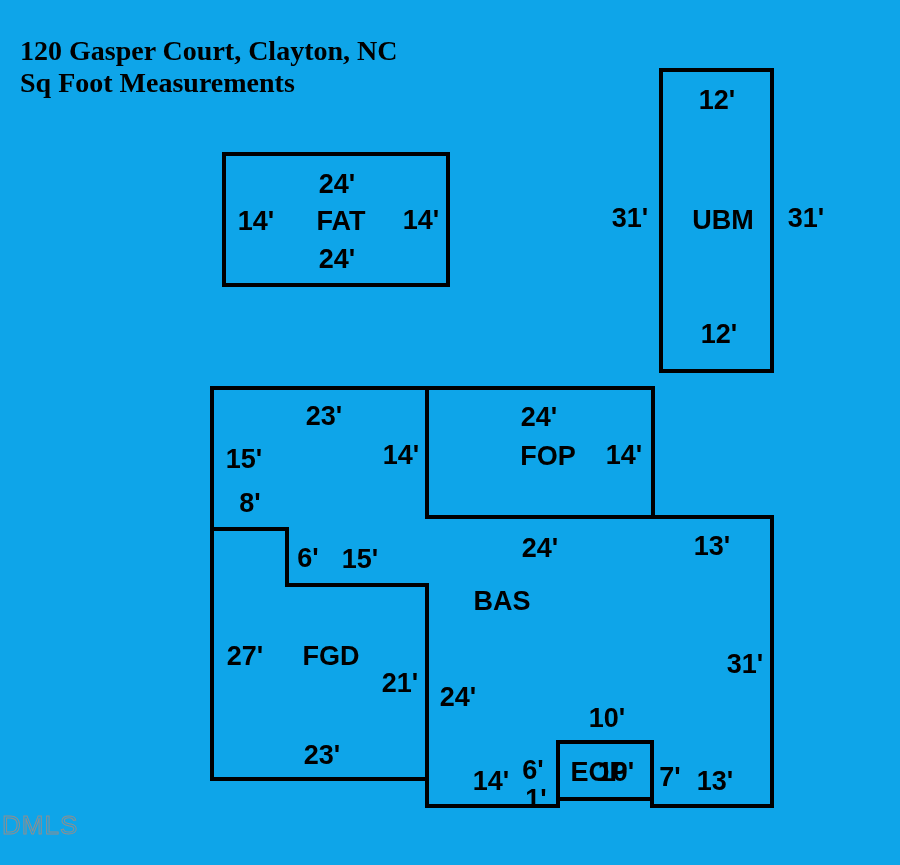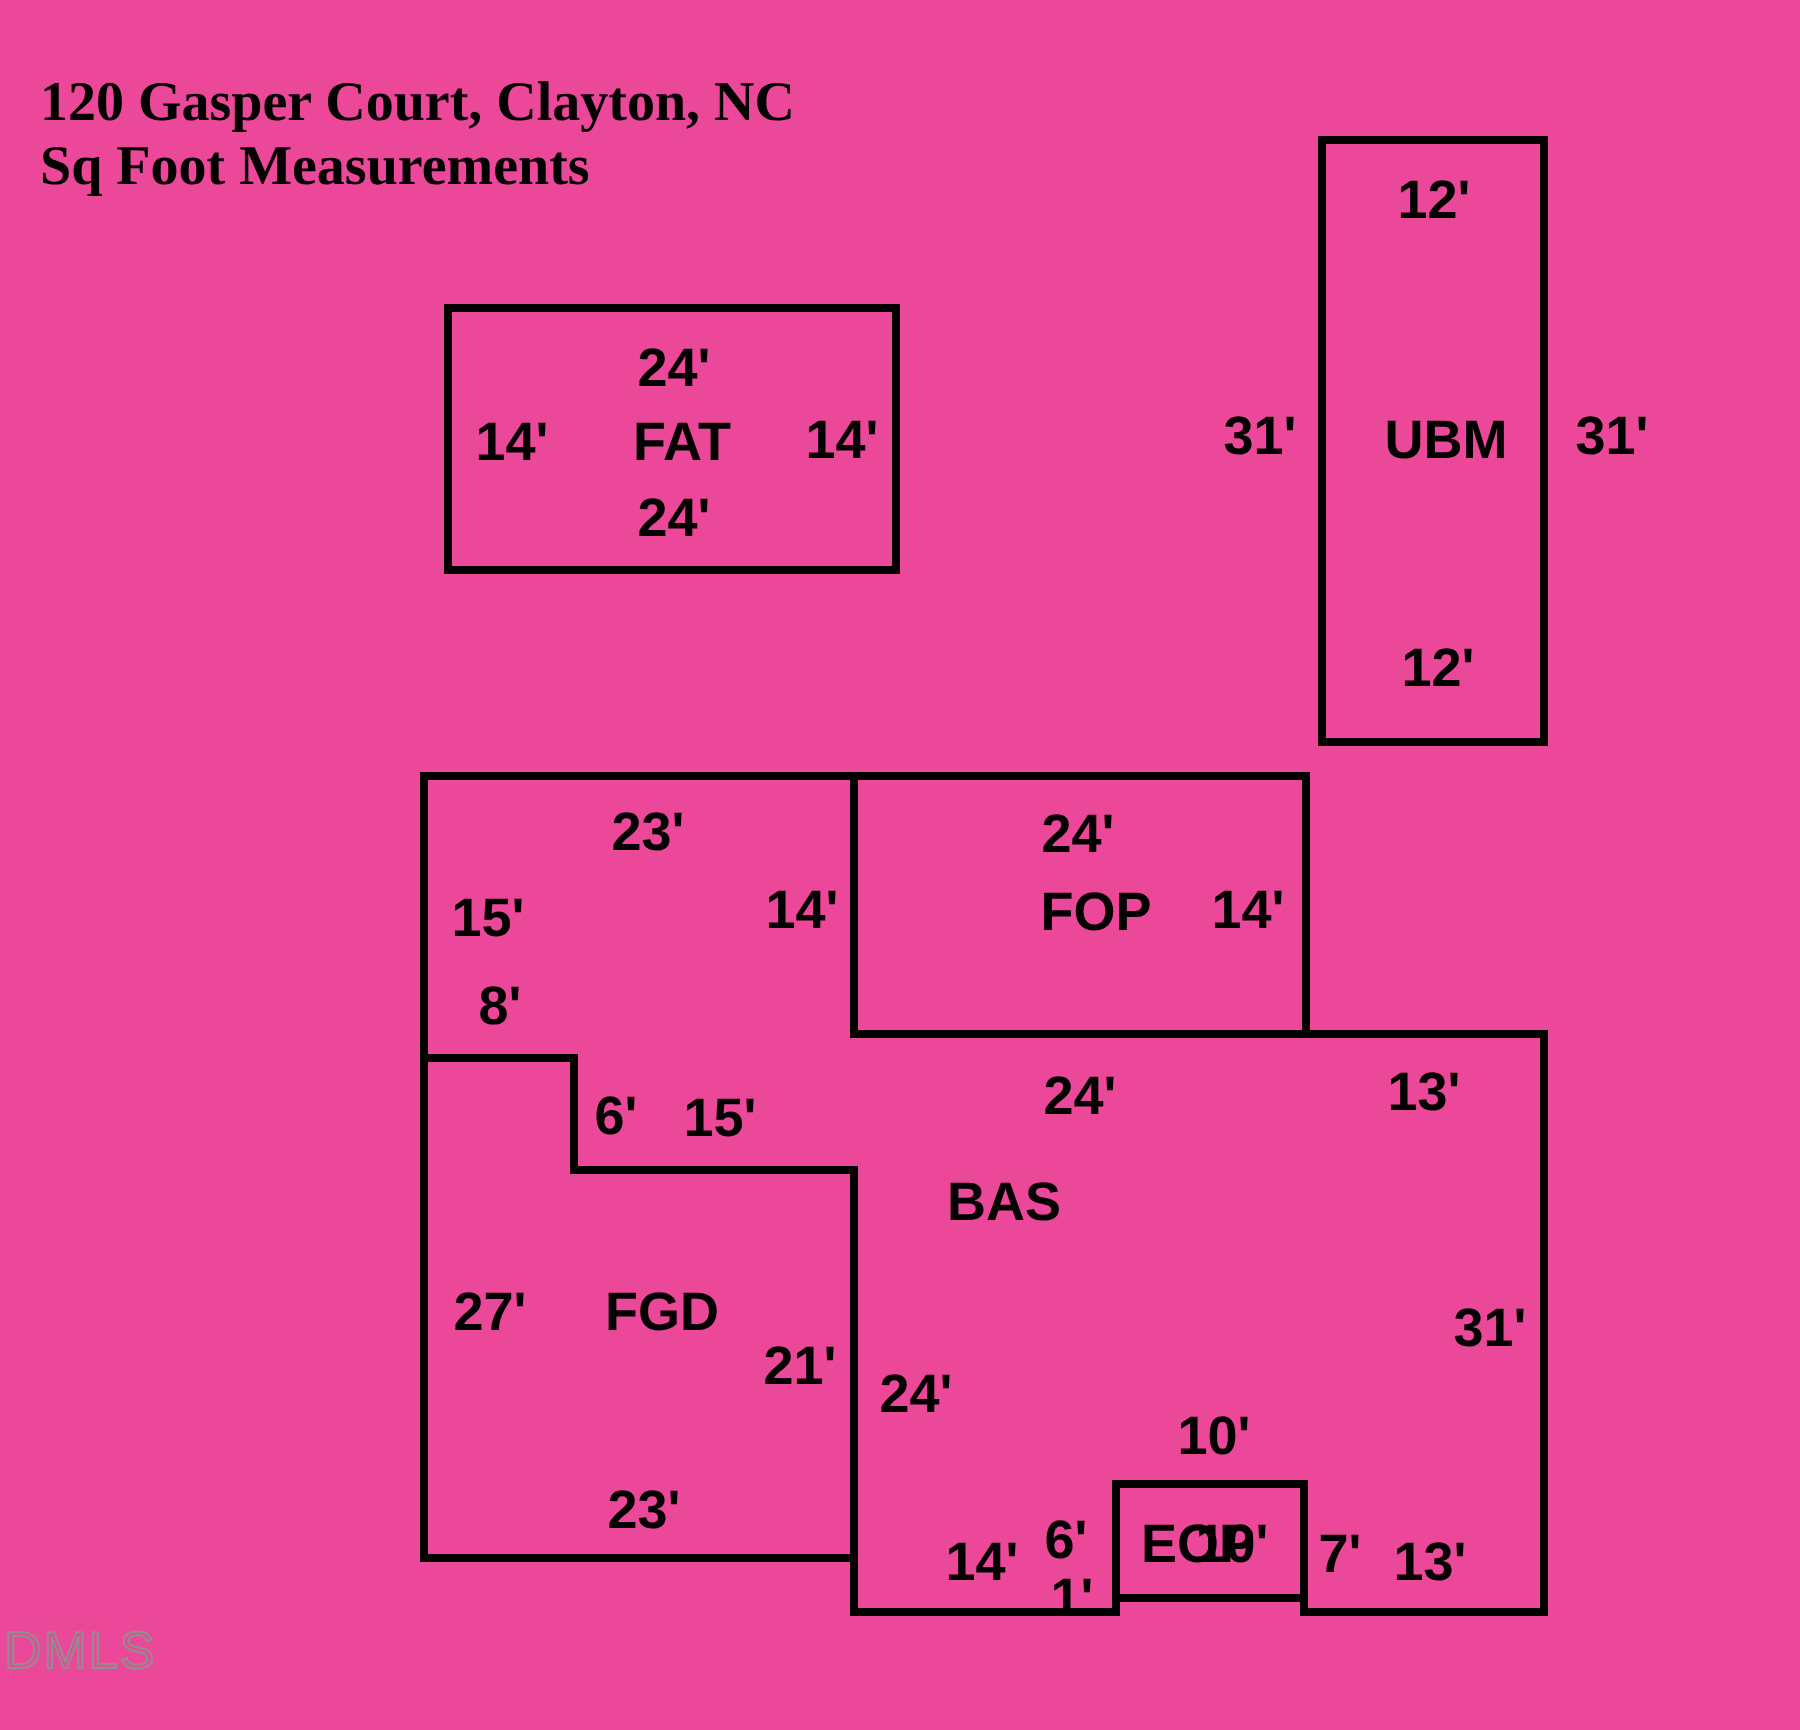--- a/index.html
+++ b/index.html
@@ -1,16 +1,16 @@
 <!DOCTYPE html>
 <html><head>
 <meta charset="utf-8">
 <style>
   html,body{margin:0;padding:0;background:#ffffff;}
-  .canvas{position:relative;width:900px;height:865px;background:#ec4899;overflow:hidden;}
+  .canvas{position:relative;width:900px;height:865px;background:#0ea5e9;overflow:hidden;}
   svg{display:block;}
   .outline{fill:none;stroke:#000000;stroke-width:4;stroke-linejoin:miter;stroke-linecap:square;}
   .dim{font-family:"Liberation Sans",sans-serif;font-weight:bold;font-size:27px;fill:#000000;
        text-anchor:middle;dominant-baseline:central;}
   .code{font-family:"Liberation Sans",sans-serif;font-weight:bold;font-size:27px;fill:#000000;
        text-anchor:middle;dominant-baseline:central;}
   .title{font-family:"Liberation Serif",serif;font-weight:bold;font-size:28px;fill:#000000;text-anchor:start;}
   .watermark{font-family:"Liberation Sans",sans-serif;font-size:26px;letter-spacing:1px;
        fill:none;stroke:#8f8f8f;stroke-width:1;text-anchor:start;}
 </style>

